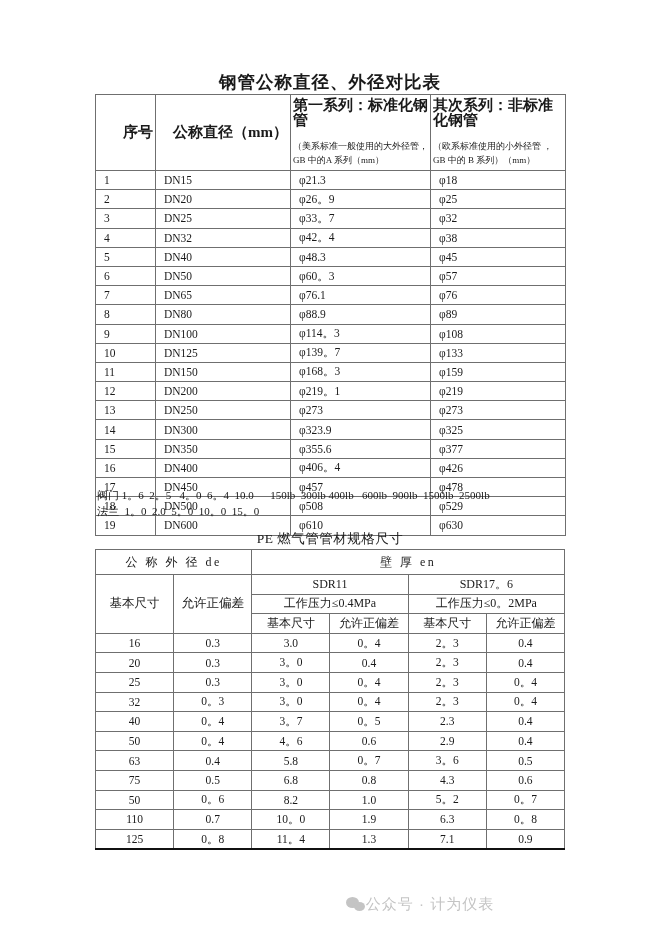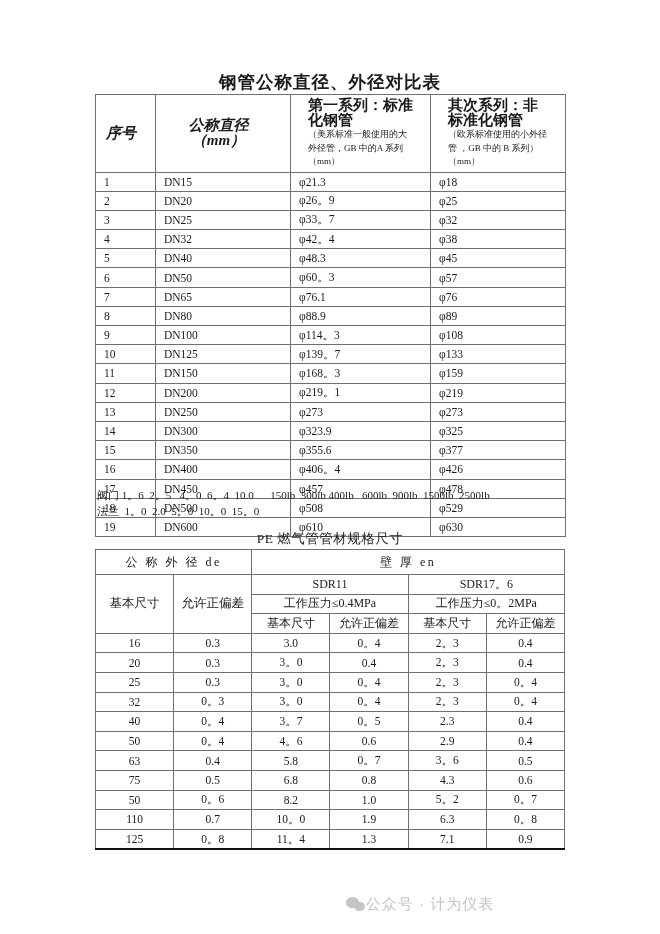--- a/index.html
+++ b/index.html
@@ -65,35 +65,34 @@
     font-weight: normal;
     font-size: 11.5px;
   }
   .t1-head-main {
     font-size: 15px;
     font-weight: bold;
     font-family: "Liberation Serif", "DejaVu Serif", serif;
   }
   .t1-head-cell {
     height: 62px;
-    padding: 3px 17px !important;
+    padding: 3px 2px !important;
     vertical-align: top !important;
     line-height: 1.0;
   }
   .t1-head-cell.center-v {
     vertical-align: middle !important;
-    text-align: center;
+    text-align: right;
     padding-left: 8px !important;
-    font-style: italic;
   }
   .t1-head-sub {
     font-size: 9px;
     line-height: 1.5;
     display: block;
-    margin-top: 0;
+    margin-top: 12px;
     color: #222;
     font-family: "Liberation Serif", "DejaVu Serif", serif;
   }
   .t1 td.body {
     height: 18.2px;
     padding: 0 0 0 8px !important;
     font-size: 11.5px;
     white-space: nowrap;
   }
   .t1 col.c1 { width: 60px; }

